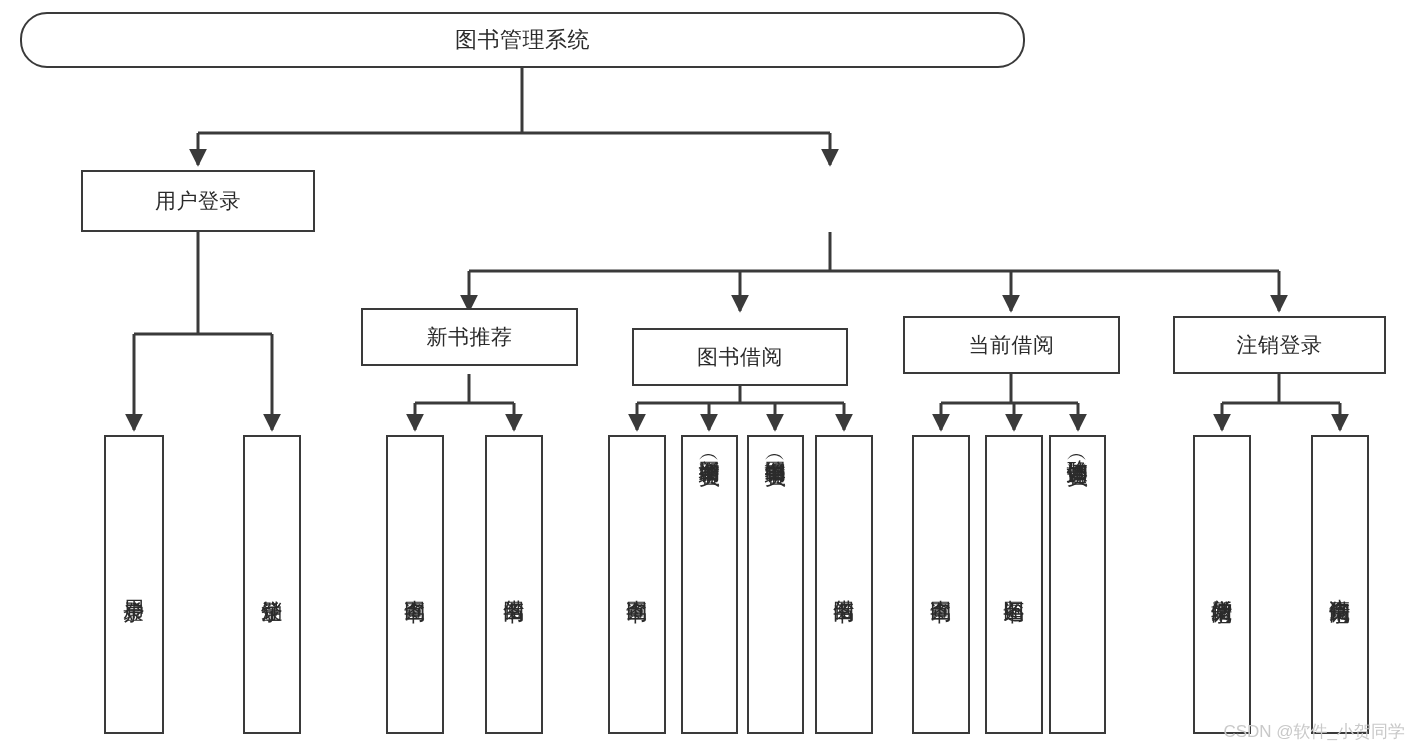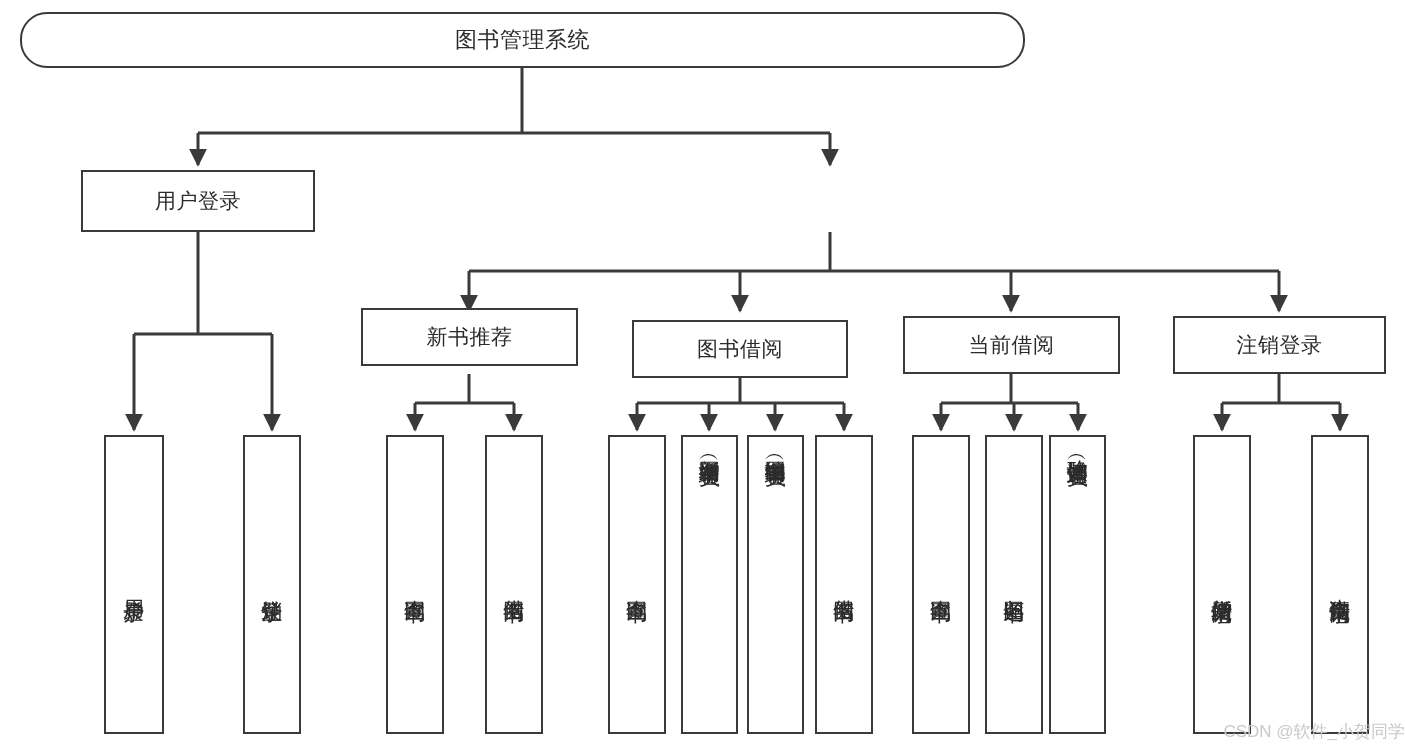--- a/index.html
+++ b/index.html
@@ -129,21 +129,21 @@
       <path d="M 1222 403 L 1222 430" marker-end="url(#arrow)"></path>
       <path d="M 1340 403 L 1340 430" marker-end="url(#arrow)"></path>
     </g>
   </svg>
 
   <div class="node node-h node-root" style="left:20px; top:12px; width:1005px; height:56px;">图书管理系统</div>
 
   <div class="node node-h" style="left:81px; top:170px; width:234px; height:62px;">用户登录</div>
 
   <div class="node node-h" style="left:361px; top:308px; width:217px; height:58px;">新书推荐</div>
-  <div class="node node-h" style="left:632px; top:320px; width:216px; height:58px;">图书借阅</div>
+  <div class="node node-h" style="left:632px; top:328px; width:216px; height:58px;">图书借阅</div>
   <div class="node node-h" style="left:903px; top:316px; width:217px; height:58px;">当前借阅</div>
   <div class="node node-h" style="left:1173px; top:316px; width:213px; height:58px;">注销登录</div>
 
   <div class="leaf center" style="left:104px; top:435px; width:60px; height:299px;">
     <span class="vtext">用户登录</span>
   </div>
   <div class="leaf center" style="left:243px; top:435px; width:58px; height:299px;">
     <span class="vtext">注销登录</span>
   </div>
 

